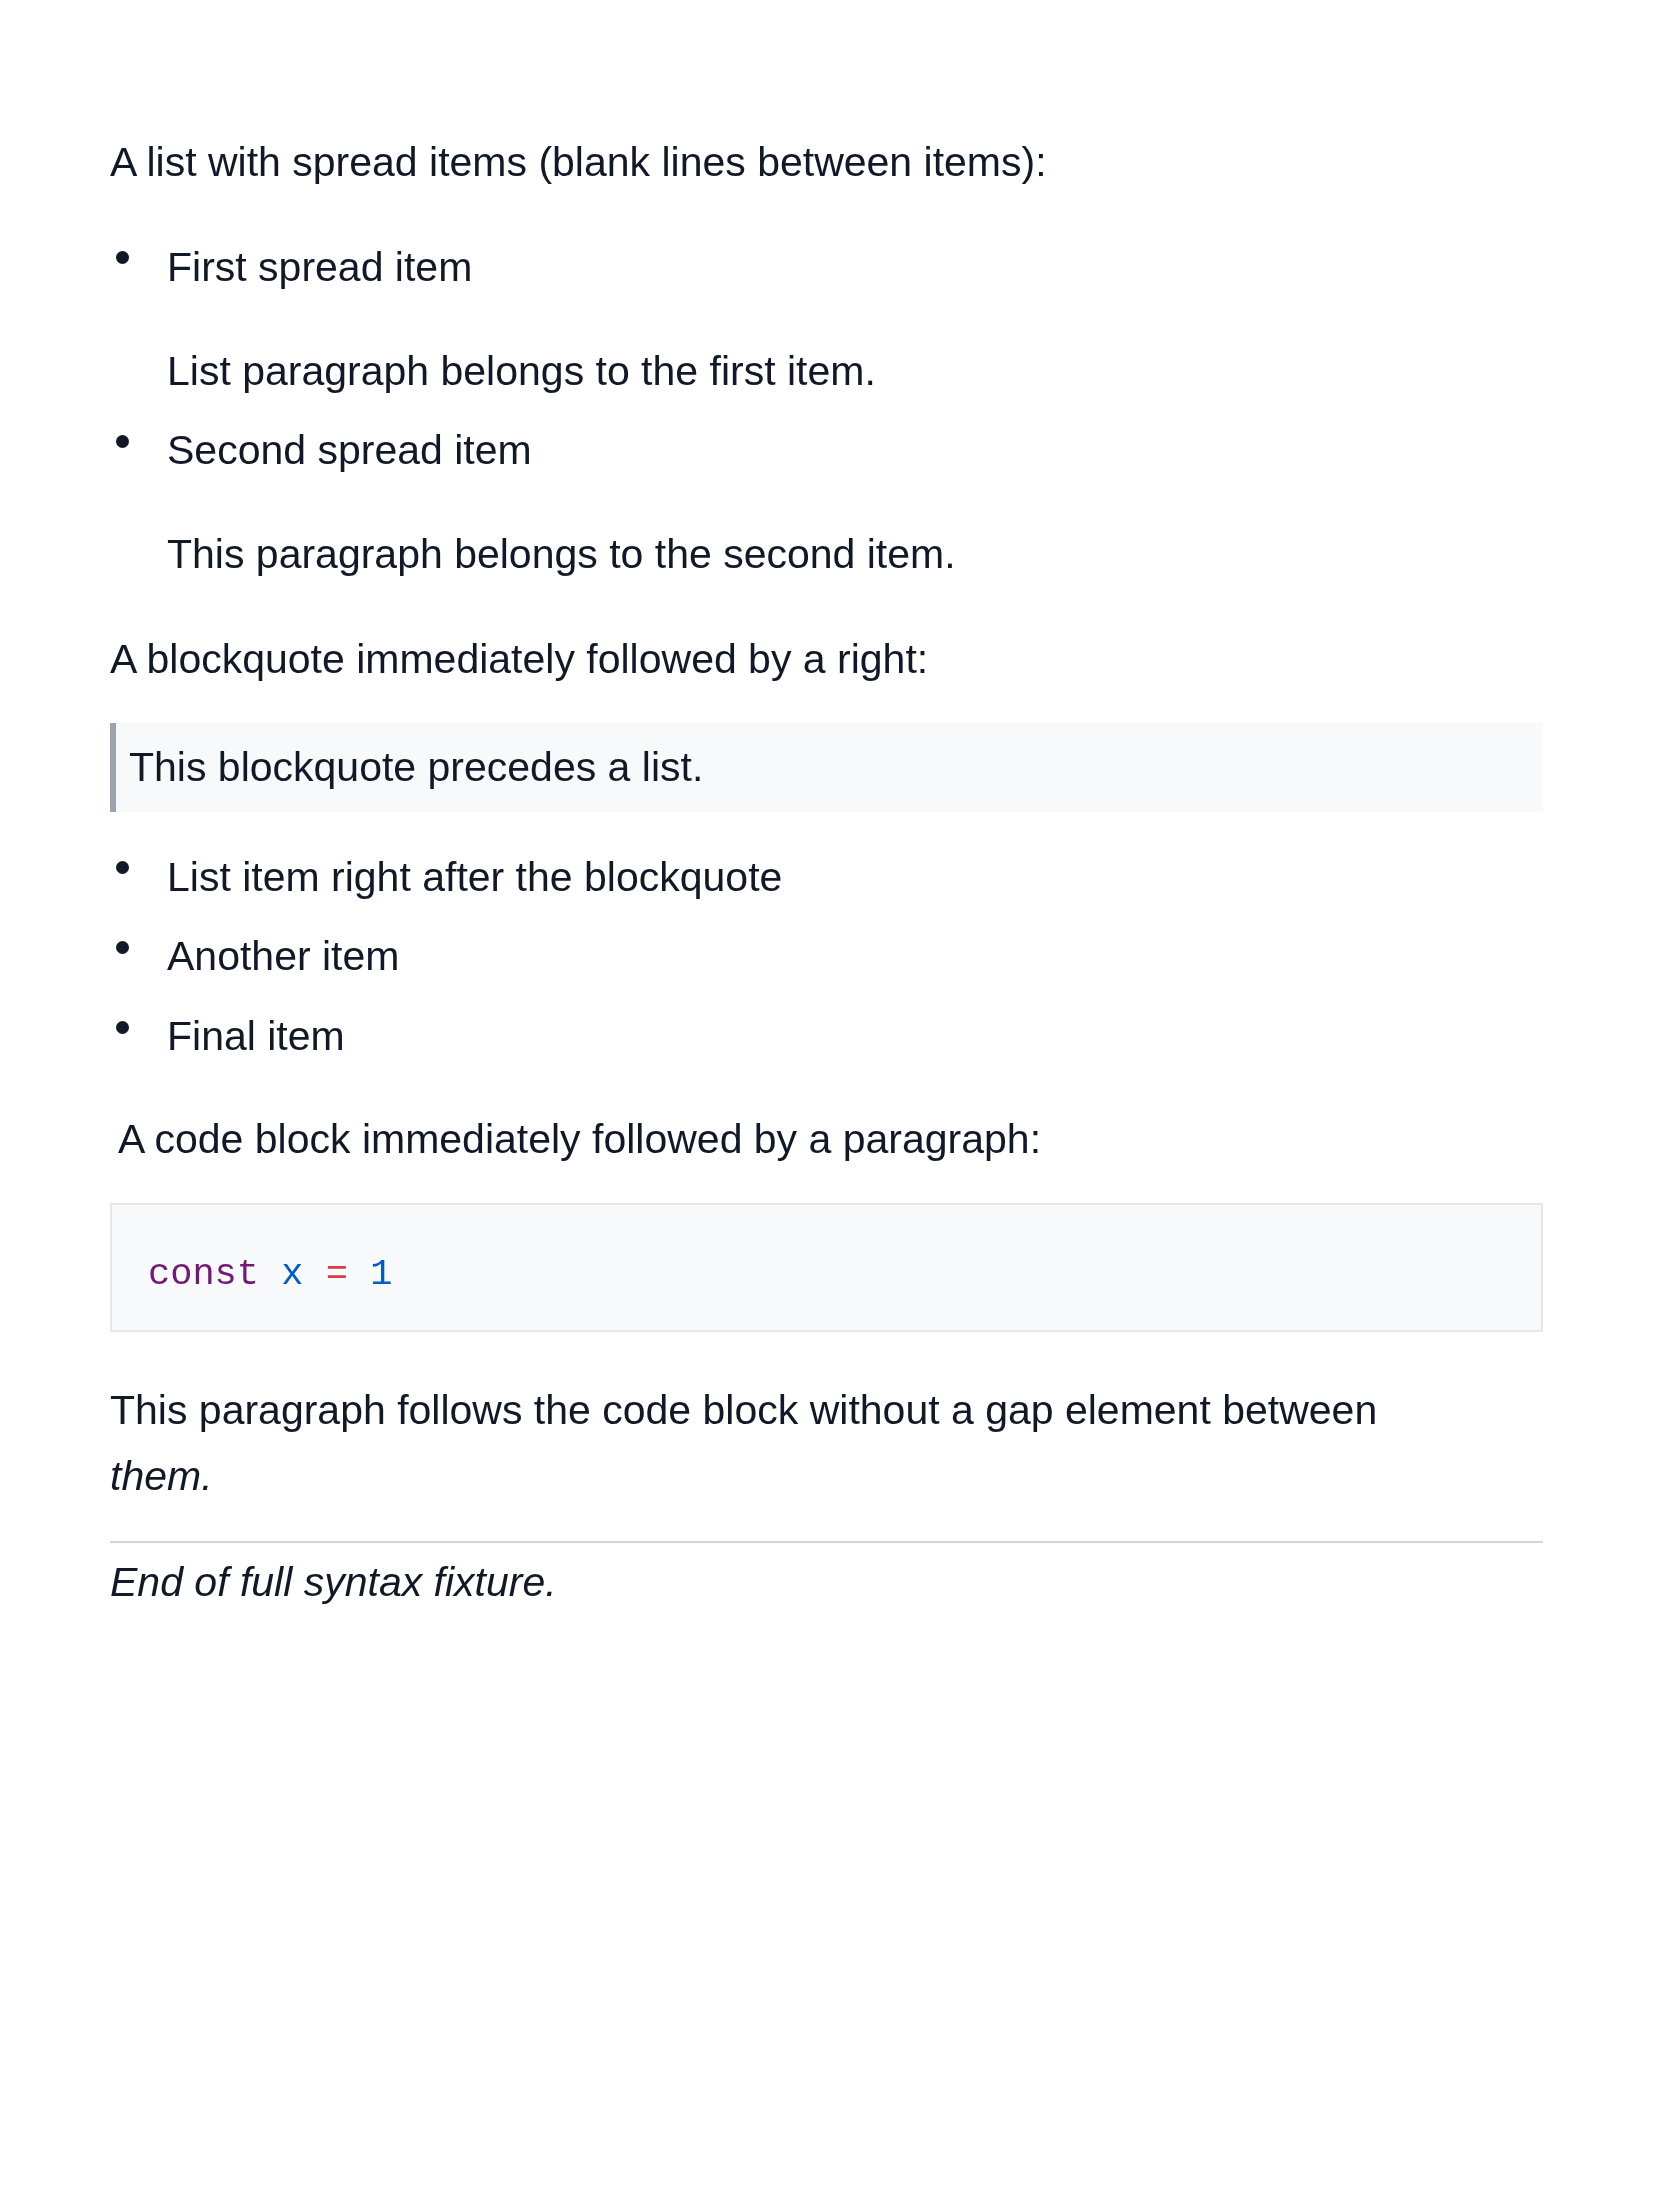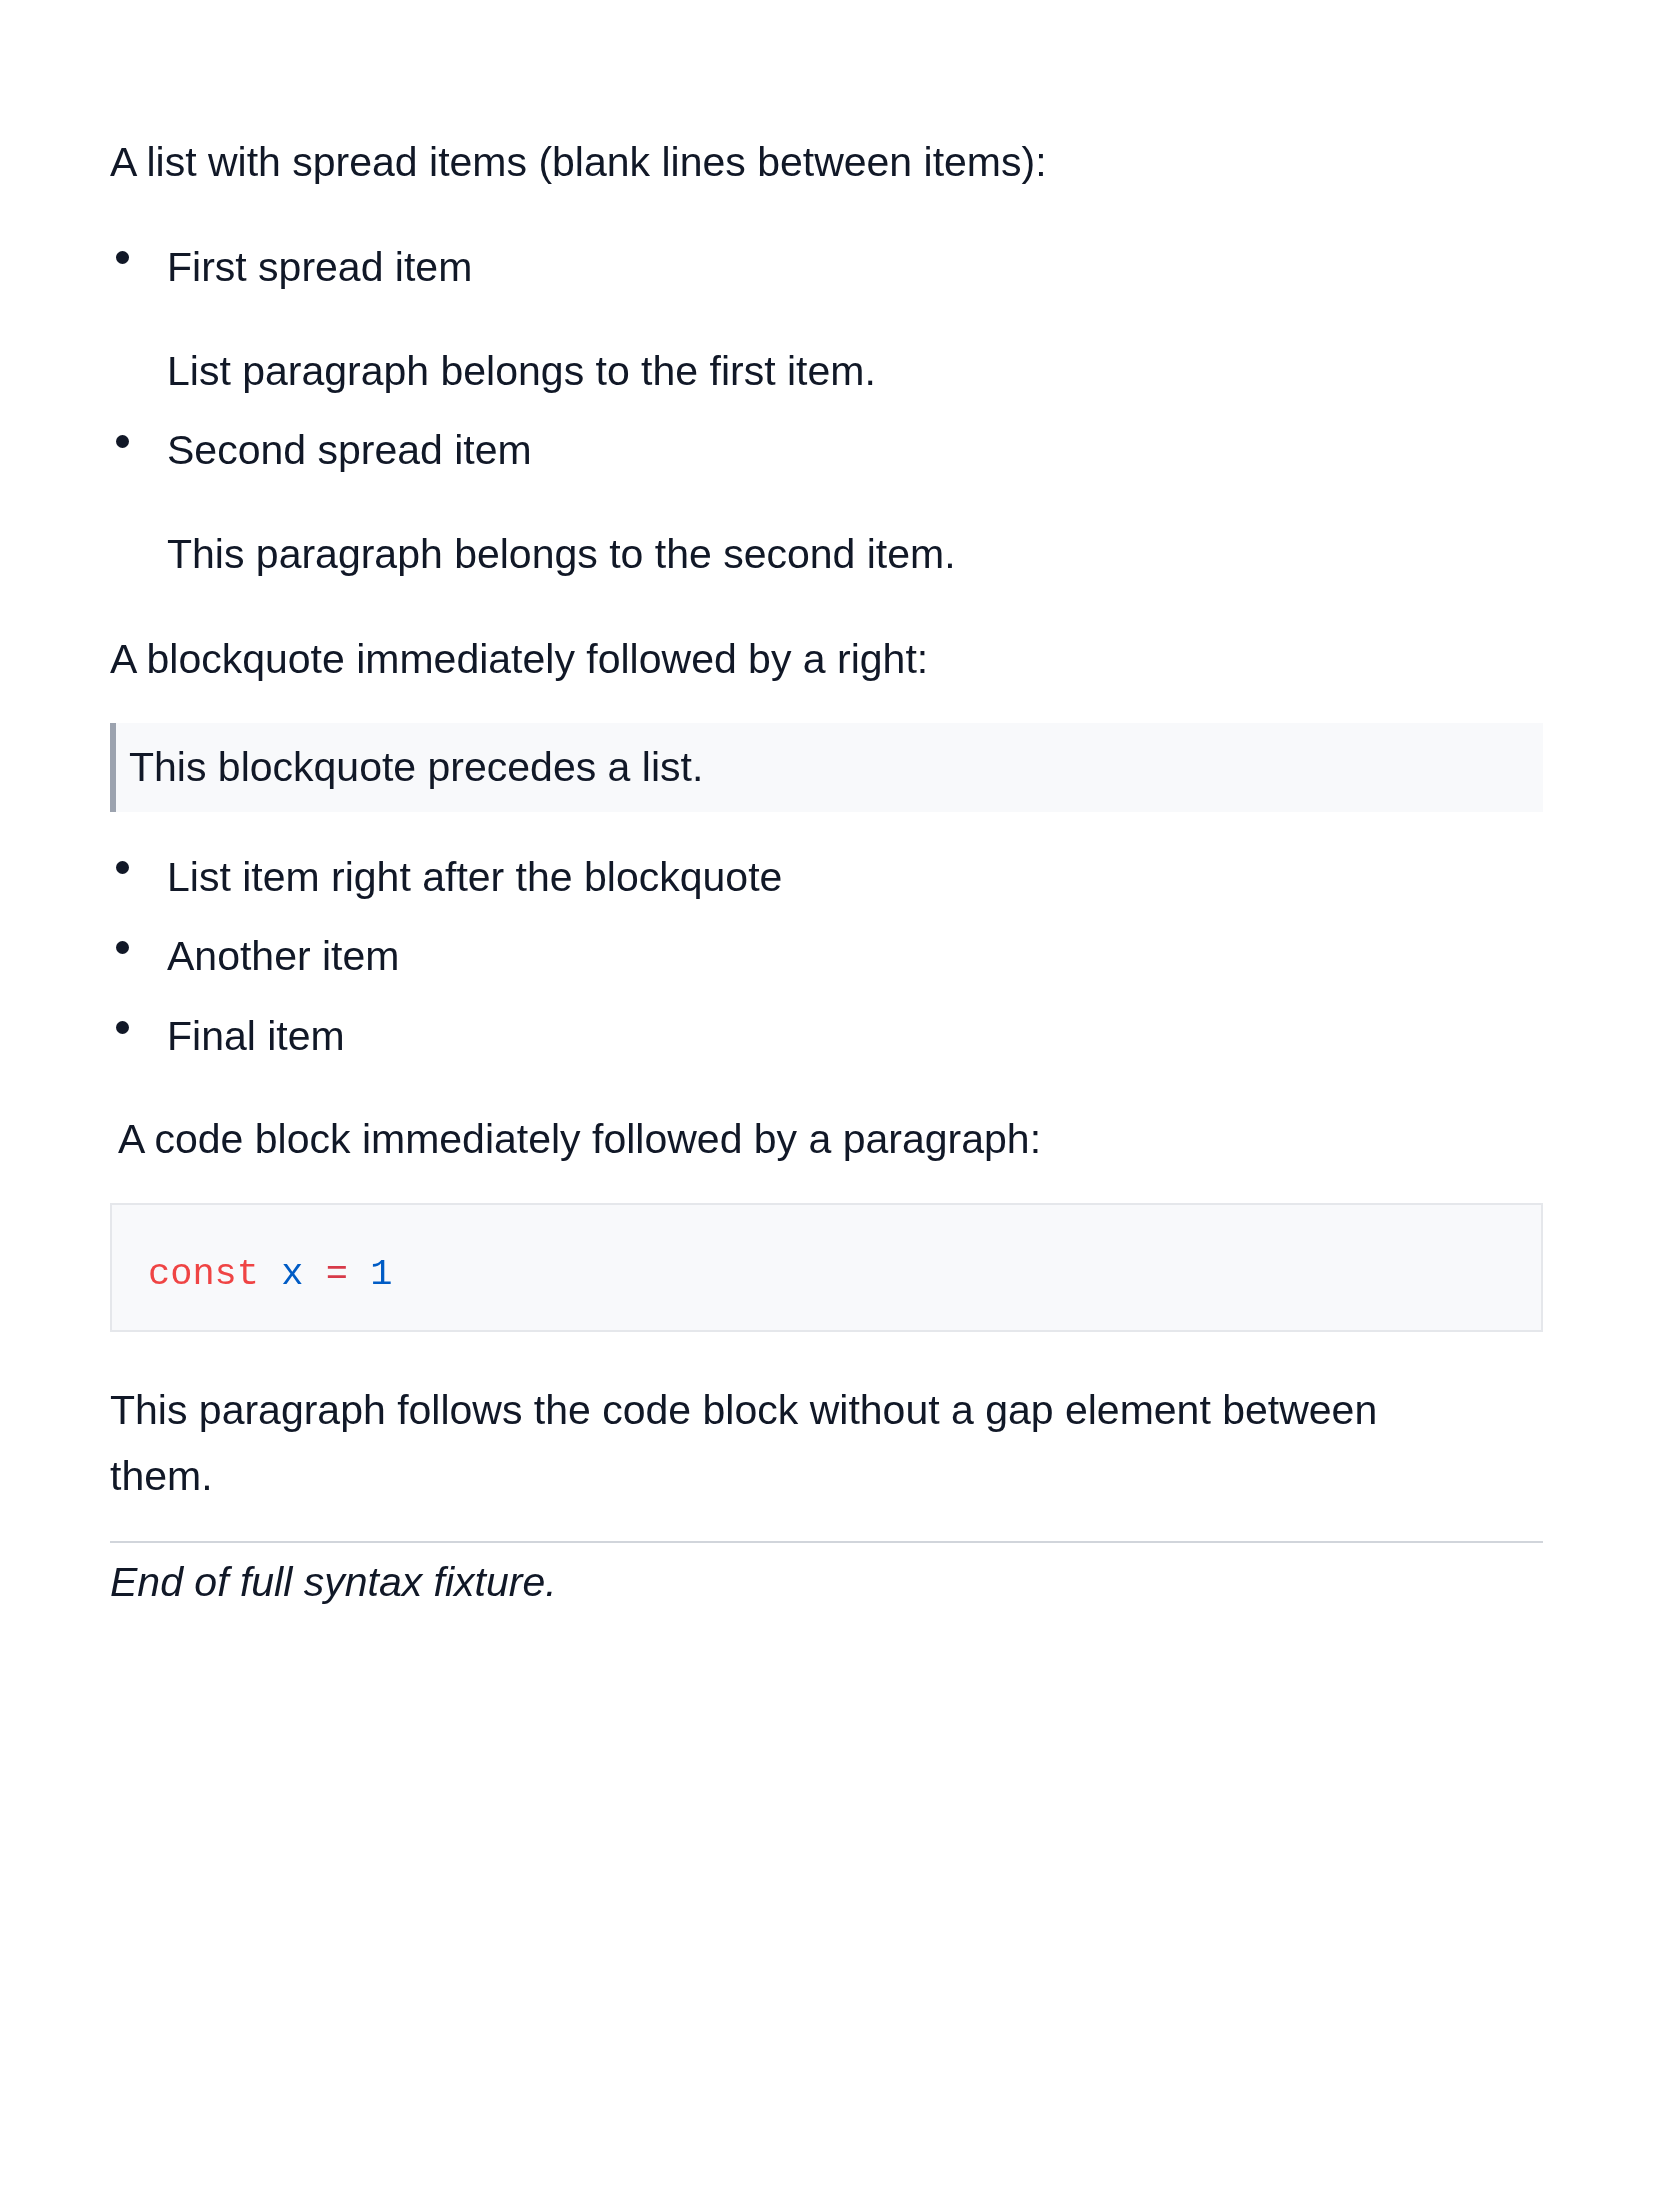--- a/index.html
+++ b/index.html
@@ -6,21 +6,21 @@
     body { width: 1654px; height: 2205px; position: relative; overflow: hidden;
            font-family: "Liberation Sans", sans-serif; color: #111827; }
     .line { position: absolute; font-size: 41px; line-height: 66px; height: 66px; white-space: nowrap; }
     .bullet { position: absolute; width: 13px; height: 13px; border-radius: 50%; background: #111827; }
     .blockquote { position: absolute; left: 110px; top: 723px; width: 1433px; height: 89px;
                   background: #f8f9fb; border-left: 6.1px solid #9ca3af; box-sizing: border-box; }
     .codeblock { position: absolute; left: 110px; top: 1203px; width: 1433px; height: 129px;
                  background: #f8f9fb; border: 2.3px solid #e5e7eb; box-sizing: border-box; }
     .code { position: absolute; left: 148px; top: 1250px; font-family: "Liberation Mono", monospace;
             font-size: 37px; line-height: 49px; white-space: pre; }
-    .tok-kw { color: #ef4444; font-family: Liberation Mono, monospace; }
+    .tok-kw { color: #701a75; font-family: Liberation Mono, monospace; }
     .tok-var { color: #005cc5; }
     .tok-op { color: #d73a49; }
     .tok-num { color: #005cc5; }
     .hr { position: absolute; left: 110px; top: 1541px; width: 1433px; height: 2.3px; background: #d1d5db; }
     .italic { font-style: italic; }
   </style>
 </head>
 <body>
 
 <div>
@@ -60,21 +60,21 @@
     </div>
   </div>
 
   <div class="line" style="left:110px; top:1106px;margin-left:8px;">A code block immediately followed by a paragraph:</div>
 
   <div class="codeblock"></div>
   <div class="code"><span class="tok-kw">const</span><span> </span><span class="tok-var">x</span><span> </span><span class="tok-op">=</span><span> </span><span class="tok-num">1</span></div>
 
   <div>
     <div class="line" style="left:110px; top:1377px;">This paragraph follows the code block without a gap element between</div>
-    <div class="line" style="left:110px; top:1443px;">them.</div>
+    <div class="line" style="left:110px; top:1443px;font-style:italic;">them.</div>
   </div>
 
   <div class="hr"></div>
 
   <div class="line italic" style="left:110px; top:1549px;">End of full syntax fixture.</div>
 
 </div>
 
 
 </body></html>

